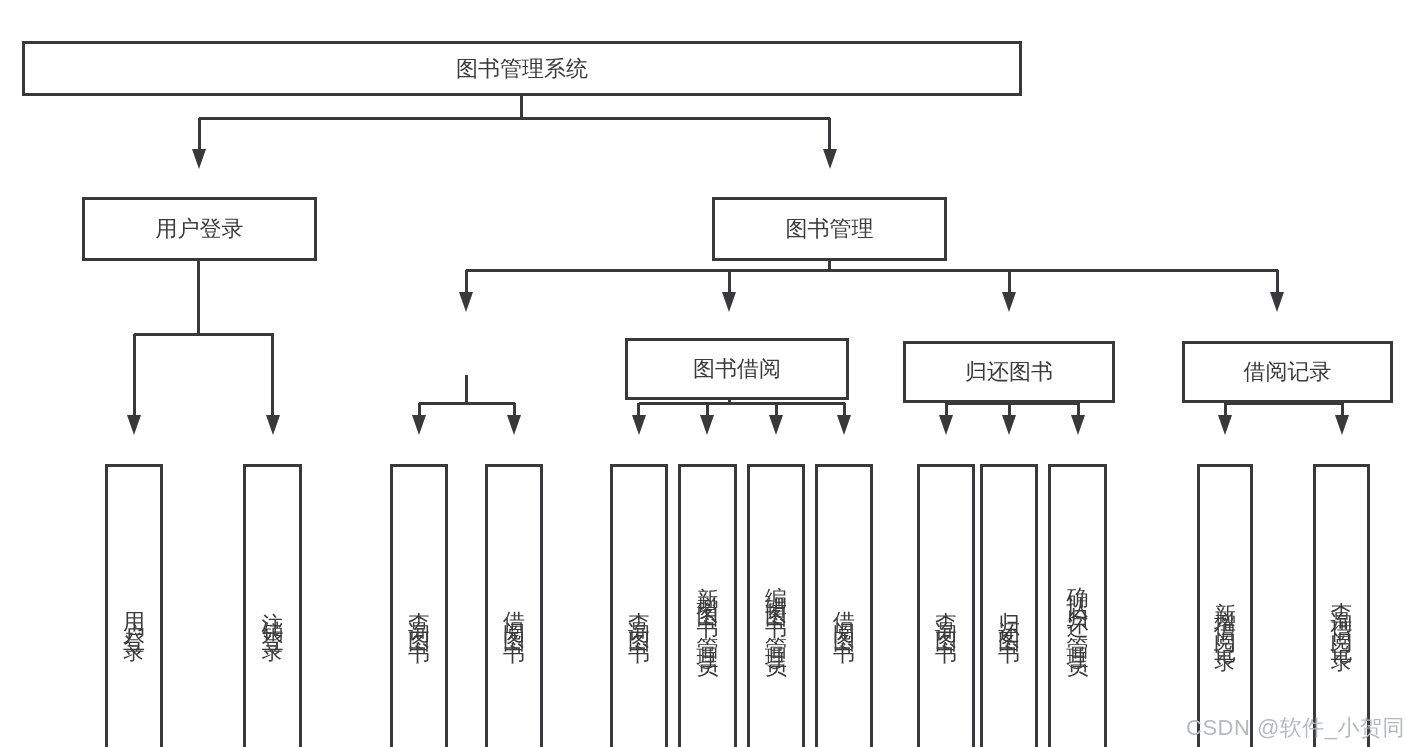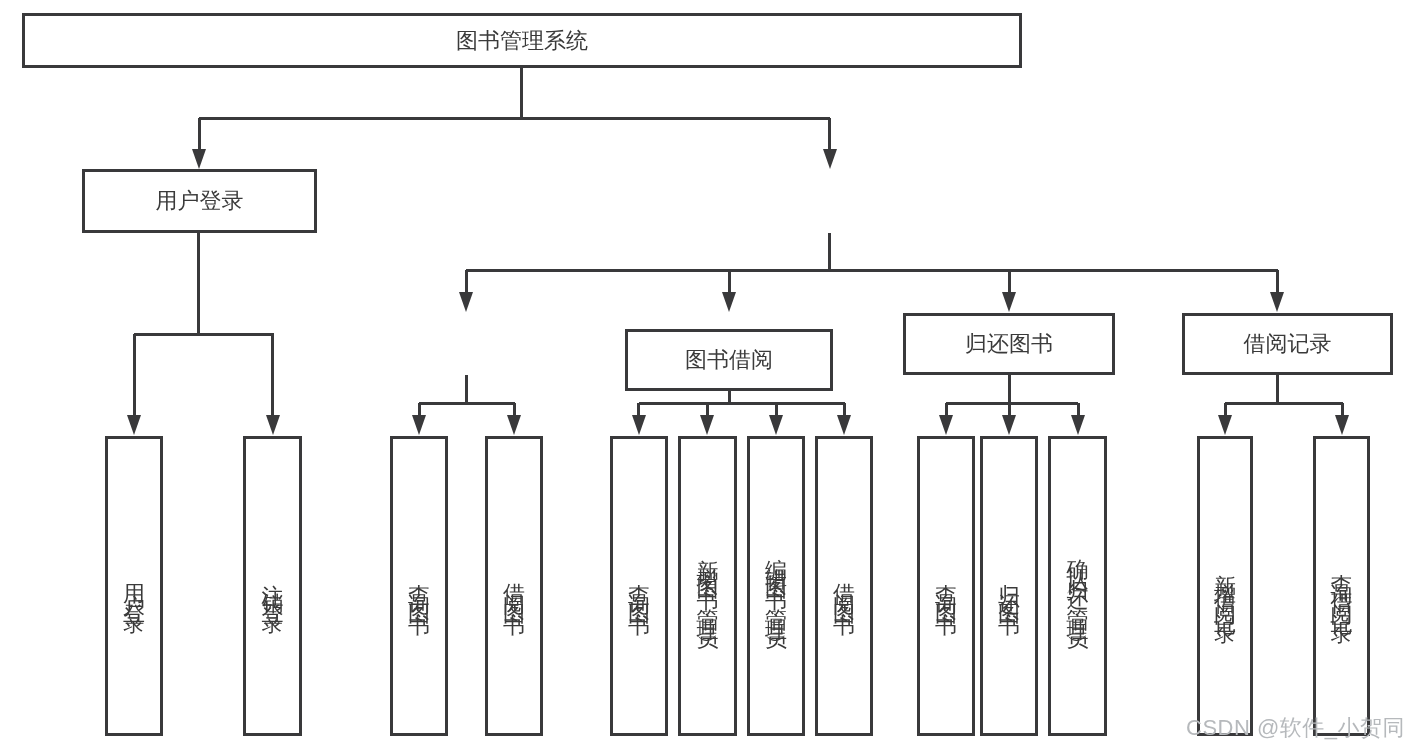--- a/index.html
+++ b/index.html
@@ -15,20 +15,21 @@
     position:absolute;
     background:#ffffff;
     border:3px solid #39393b;
     box-sizing:border-box;
     display:flex;
     align-items:center;
     justify-content:center;
     font-size:22px;
     color:#3a3a3a;
     z-index:2;
+    margin-top:28px;
   }
   .vtext{
     writing-mode:vertical-rl;
     text-orientation:mixed;
     letter-spacing:10px;
     line-height:1;
     white-space:nowrap;
   }
   .hl{position:absolute;height:3px;background:#39393b;z-index:1;}
   .vl{position:absolute;width:3px;background:#39393b;z-index:1;}
@@ -61,40 +62,43 @@
   <div class="vl" style="left:520px;top:68px;height:52px"></div>
   <div class="hl" style="left:199px;top:117px;width:631px"></div>
   <div class="vl" style="left:198px;top:118px;height:34px"></div>
   <div class="arr" style="left:192px;top:149px"></div>
   <div class="vl" style="left:828px;top:118px;height:34px"></div>
   <div class="arr" style="left:823px;top:149px"></div>
 
   <div class="box" style="left:82px;top:169px;width:235px;height:64px">
     <span>用户登录</span>
   </div>
+  <div class="box" style="left:712px;top:169px;width:235px;height:64px">
+    <span>图书管理</span>
+  </div>
 
   <div class="vl" style="left:197px;top:233px;height:102px"></div>
   <div class="hl" style="left:134px;top:333px;width:140px"></div>
   <div class="vl" style="left:133px;top:334px;height:82px"></div>
   <div class="arr" style="left:127px;top:415px"></div>
   <div class="vl" style="left:271px;top:334px;height:82px"></div>
   <div class="arr" style="left:266px;top:415px"></div>
 
   <div class="vl" style="left:828px;top:233px;height:39px"></div>
   <div class="hl" style="left:466px;top:269px;width:812px"></div>
   <div class="vl" style="left:465px;top:270px;height:24px"></div>
   <div class="arr" style="left:459px;top:292px"></div>
   <div class="vl" style="left:728px;top:270px;height:24px"></div>
   <div class="arr" style="left:722px;top:292px"></div>
   <div class="vl" style="left:1008px;top:270px;height:24px"></div>
   <div class="arr" style="left:1002px;top:292px"></div>
   <div class="vl" style="left:1276px;top:270px;height:24px"></div>
   <div class="arr" style="left:1270px;top:292px"></div>
 
-  <div class="box" style="left:625px;top:329px;width:208px;height:62px">
+  <div class="box" style="left:625px;top:310px;width:224px;height:62px">
     <span>图书借阅</span>
   </div>
   <div class="box" style="left:903px;top:313px;width:212px;height:62px">
     <span>归还图书</span>
   </div>
   <div class="box" style="left:1182px;top:313px;width:211px;height:62px">
     <span>借阅记录</span>
   </div>
 
   <div class="vl" style="left:465px;top:375px;height:30px"></div>

